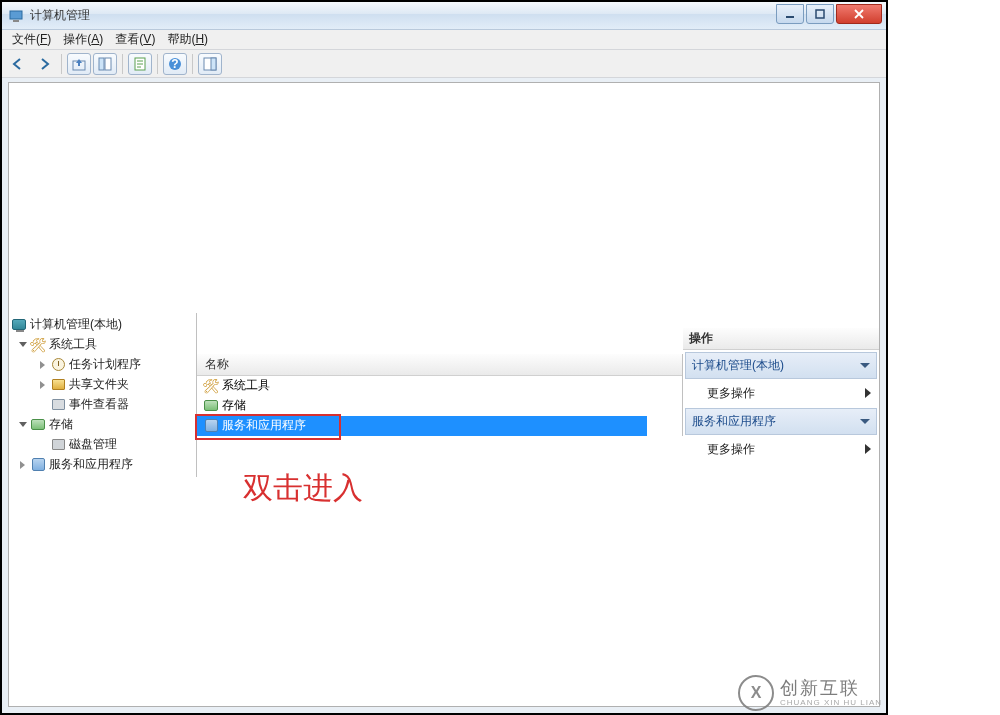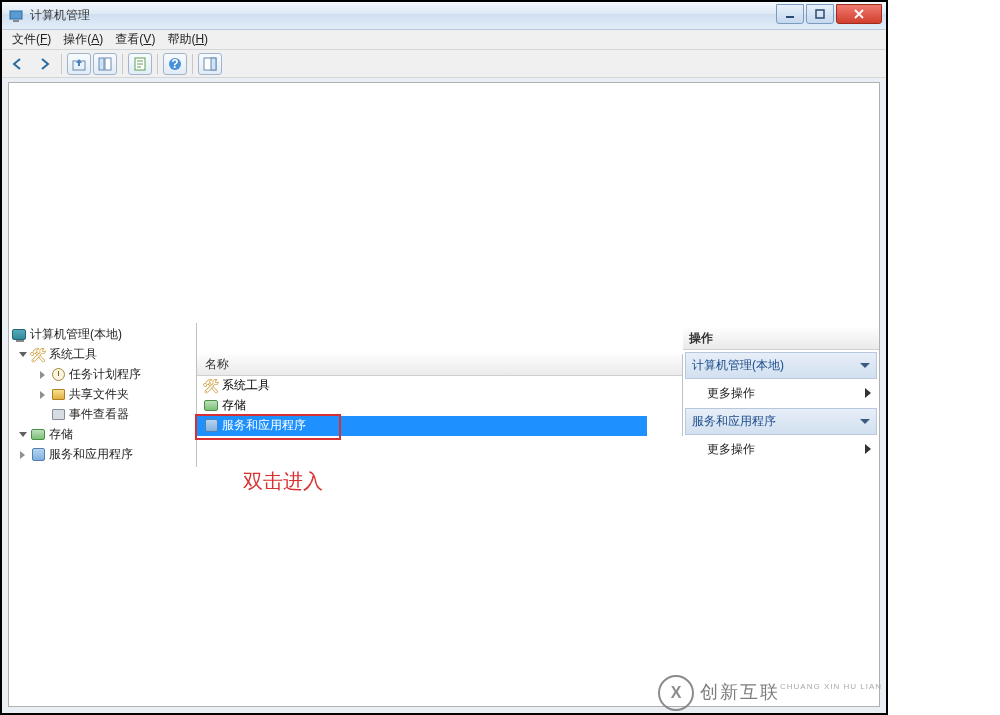--- a/index.html
+++ b/index.html
@@ -39,32 +39,32 @@
 .indent1 { padding-left: 8px; }
 .indent2 { padding-left: 28px; }
 
 .mid-pane { flex: 1; border-right: 1px solid #c0c0c0; position: relative; }
 .list-header { height: 22px; background: linear-gradient(to bottom, #fdfdfd, #eaeaea); border-bottom: 1px solid #d0d0d0; display: flex; align-items: center; padding-left: 8px; color: #333; font-family: Liberation Serif, serif; }
 .list-body { position: relative; }
 .list-row { display: flex; align-items: center; height: 20px; padding-left: 4px; cursor: pointer; }
 .list-row.selected { background: #1e90ff; color: #fff; }
 .list-row .tree-icon { margin-left: 2px; }
 .red-box { position: absolute; border: 2px solid #d83030; pointer-events: none; }
-.annotation { position: absolute; color: #d83030; font-size: 20px; font-family: "SimSun", serif; pointer-events: none; }
+.annotation { position: absolute; color: #d83030; font-size: 30px; font-family: "SimSun", serif; pointer-events: none; }
 
 .right-pane { width: 196px; }
 .actions-header { height: 22px; background: linear-gradient(to bottom, #fdfdfd, #eaeaea); border-bottom: 1px solid #d0d0d0; display: flex; align-items: center; padding-left: 6px; color: #333; font-weight: bold; }
 .action-section { background: linear-gradient(to bottom, #e7eef8, #d2e0f0); border: 1px solid #b8c8dc; display: flex; align-items: center; justify-content: space-between; padding: 4px 6px; margin: 2px; color: #1a4a8a; cursor: pointer; }
 .action-item { display: flex; align-items: center; justify-content: space-between; padding: 4px 8px 4px 24px; cursor: pointer; color: #222; }
 .chevron { width: 0; height: 0; border-width: 5px 5px 0 5px; border-style: solid; border-color: #3a5a80 transparent transparent transparent; }
 .play { width: 0; height: 0; border-width: 5px 0 5px 6px; border-style: solid; border-color: transparent transparent transparent #333; }
 
 .watermark { position: absolute; right: 4px; bottom: 2px; display: flex; align-items: center; gap: 6px; opacity: 0.9; }
 .watermark-logo { width: 36px; height: 36px; border: 2px solid #808080; border-radius: 50%; display: flex; align-items: center; justify-content: center; color: #808080; font-weight: bold; font-size: 16px; }
-.watermark-text { display: flex; line-height: 1.1; }
+.watermark-text { display: flex; flex-direction: column; line-height: 1.1; }
 .watermark-text .cn { font-size: 18px; color: #707070; letter-spacing: 2px; }
 .watermark-text .en { font-size: 8px; color: #a0a0a0; letter-spacing: 1px; text-align: center; }
 
 
 .ic-computer { background: linear-gradient(#5ab, #389); border: 1px solid #267; border-radius: 2px; width: 14px; height: 11px; position: relative; }
 .ic-computer::after { content: ""; position: absolute; bottom: -3px; left: 3px; width: 8px; height: 2px; background: #888; }
 .ic-tools { color: #c89020; font-size: 14px; }
 .ic-clock { width: 13px; height: 13px; border: 1px solid #a88838; border-radius: 50%; position: relative; background: #faf4e0; }
 .ic-clock::before { content: ""; position: absolute; left: 5px; top: 2px; width: 1px; height: 5px; background: #806020; }
 .ic-event { width: 12px; height: 13px; background: linear-gradient(#f8e8b0,#e8d080); border: 1px solid #b09040; }
@@ -208,20 +208,27 @@
 
         <div class="tree-row indent1">
           <span class="expander">
               <span class="exp-tri exp-open"></span>
             </span>
           <span class="tree-icon">
               <span class="ic-storage"></span>
             </span>
           <span class="tree-label">存储</span>
         </div>
+        <div class="tree-row indent2">
+          <span class="expander"></span>
+          <span class="tree-icon">
+              <span class="ic-disk"></span>
+            </span>
+          <span class="tree-label">磁盘管理</span>
+        </div>
 
         <div class="tree-row indent1">
           <span class="expander">
               <span class="exp-tri exp-closed"></span>
             </span>
           <span class="tree-icon">
               <span class="ic-services"></span>
             </span>
           <span class="tree-label">服务和应用程序</span>
         </div>

